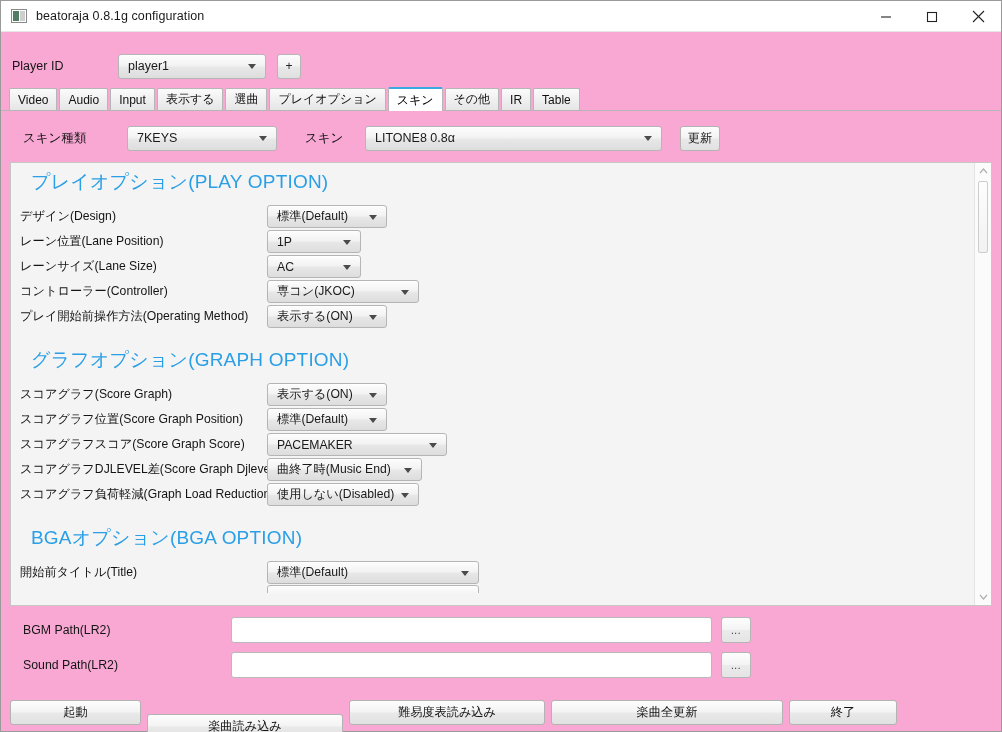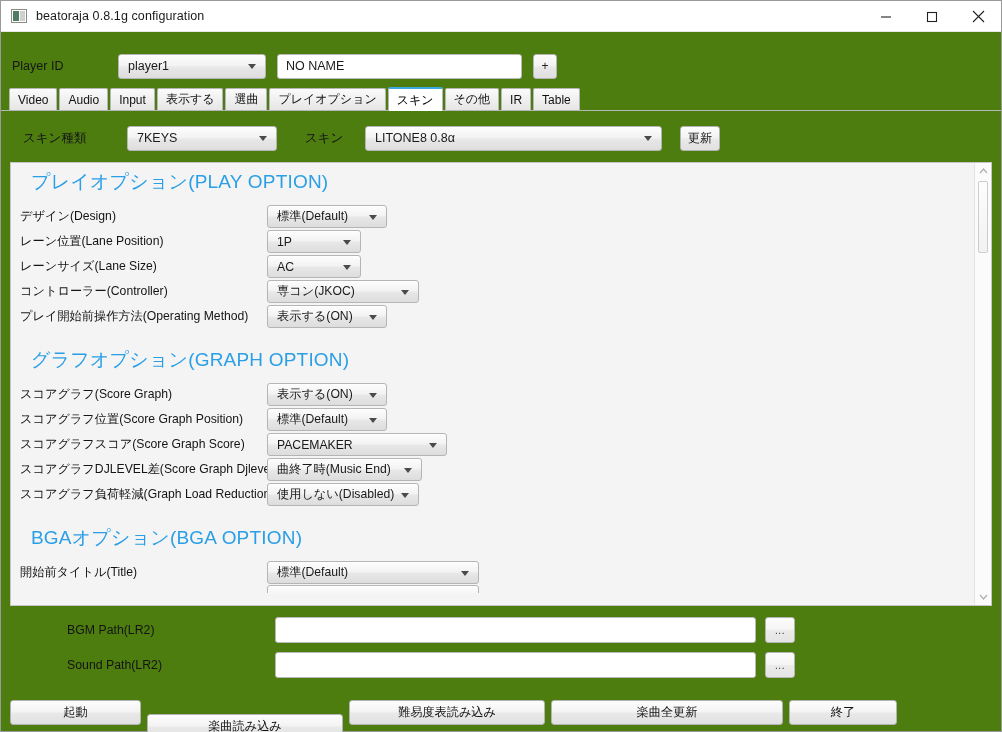--- a/index.html
+++ b/index.html
@@ -4,21 +4,21 @@
 <style>
   * { box-sizing: border-box; margin: 0; padding: 0; }
   html, body {
     width: 1002px; height: 732px;
     font-family: "Liberation Sans", "DejaVu Sans", sans-serif;
     background: #f0f0f0;
     overflow: hidden;
   }
   .window {
     width: 1002px; height: 732px;
-    background: #4d7c0f;
+    background: #f9a8d4;
     border: 1px solid #9a9a9a;
     display: flex; flex-direction: column;
     position: relative;
   }
 
   
   .titlebar {
     height: 31px; min-height: 31px;
     background: #ffffff;
     display: flex; align-items: center;
@@ -251,23 +251,20 @@
       </div>
     </div>
   </div>
 
   <div class="playerrow">
     <span class="label-playerid">Player ID</span>
     <div class="combo" style="width:148px;align-items:center;">
       <span>player1</span>
       <span class="arrow"></span>
     </div>
-    <div class="textfield" style="width:245px; margin-left:11px;">
-      <span>NO NAME</span>
-    </div>
     <div class="plusbtn" style="margin-left:11px;">+</div>
   </div>
 
   <div class="tabbar">
     <div class="tab">Video</div>
     <div class="tab">Audio</div>
     <div class="tab">Input</div>
     <div class="tab">表示する</div>
     <div class="tab">選曲</div>
     <div class="tab">プレイオプション</div>
@@ -393,21 +390,21 @@
       </div>
       <div class="thumb"></div>
       <div class="arrowbtn bottom">
         <svg width="9" height="6" viewBox="0 0 9 6">
             <polyline points="1,1 4.5,5 8,1" fill="none" stroke="#b0b0b0" stroke-width="1.2"></polyline>
           </svg>
       </div>
     </div>
   </div>
 
-  <div style="margin-top:9px;padding-left:44px;">
+  <div style="margin-top:9px;">
     <div class="pathrow">
       <span class="path-label">BGM Path(LR2)</span>
       <div class="textfield path-field">
         <span></span>
       </div>
       <div class="browsebtn">...</div>
     </div>
     <div class="pathrow" style="margin-top:5px;">
       <span class="path-label">Sound Path(LR2)</span>
       <div class="textfield path-field">

